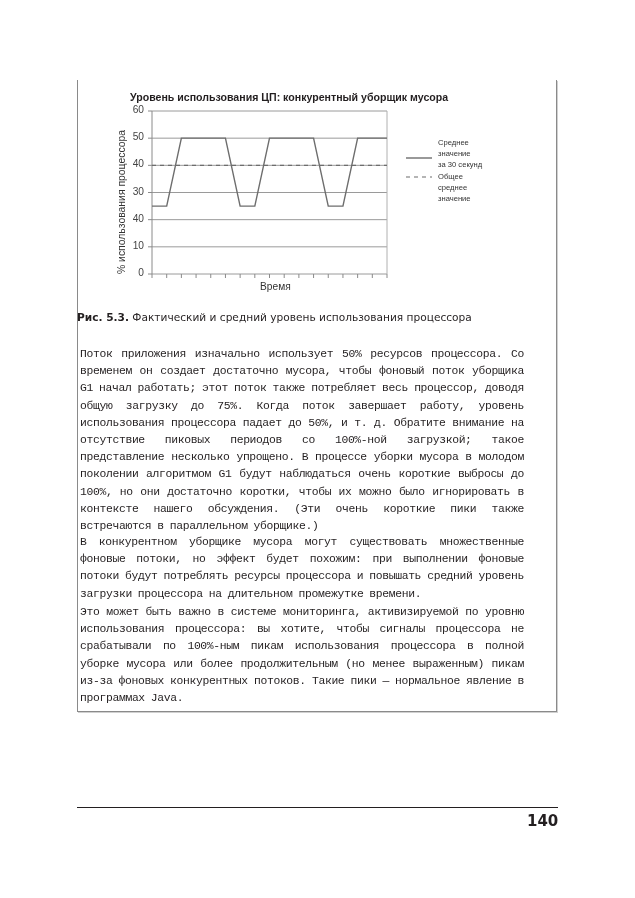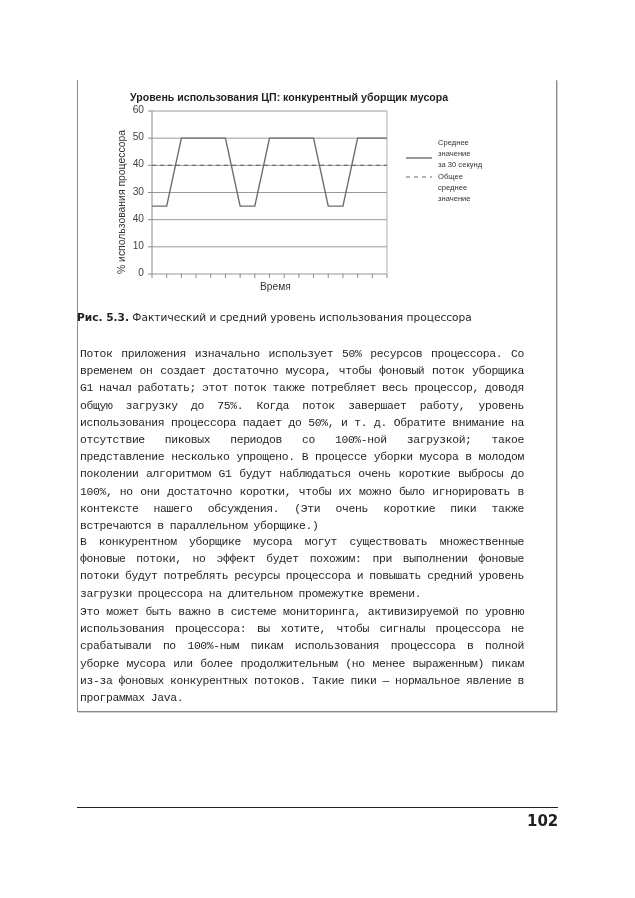--- a/index.html
+++ b/index.html
@@ -137,14 +137,14 @@
   <div class="caption">
     <div><b>Рис. 5.3.</b> <span>Фактический и средний уровень использования процессора</span></div>
   </div>
 
   <div class="box-text" style="top:346px;">Поток приложения изначально использует 50% ресурсов процессора. Со временем он создает достаточно мусора, чтобы фоновый поток уборщика G1 начал работать; этот поток также потребляет весь процессор, доводя общую загрузку до 75%. Когда поток завершает работу, уровень использования процессора падает до 50%, и т. д. Обратите внимание на отсутствие пиковых периодов со 100%-ной загрузкой; такое представление несколько упрощено. В процессе уборки мусора в молодом поколении алгоритмом G1 будут наблюдаться очень короткие выбросы до 100%, но они достаточно коротки, чтобы их можно было игнорировать в контексте нашего обсуждения. (Эти очень короткие пики также встречаются в параллельном уборщике.)</div>
   <div class="box-text" style="top:534px;">В конкурентном уборщике мусора могут существовать множественные фоновые потоки, но эффект будет похожим: при выполнении фоновые потоки будут потреблять ресурсы процессора и повышать средний уровень загрузки процессора на длительном промежутке времени.</div>
   <div class="box-text" style="top:604px;">Это может быть важно в системе мониторинга, активизируемой по уровню использования процессора: вы хотите, чтобы сигналы процессора не срабатывали по 100%-ным пикам использования процессора в полной уборке мусора или более продолжительным (но менее выраженным) пикам из-за фоновых конкурентных потоков. Такие пики — нормальное явление в программах Java.</div>
 
 
   <div class="footer-rule"></div>
-  <div class="page-number">102</div>
+  <div class="page-number">140</div>
 </div>
 
 </body></html>

